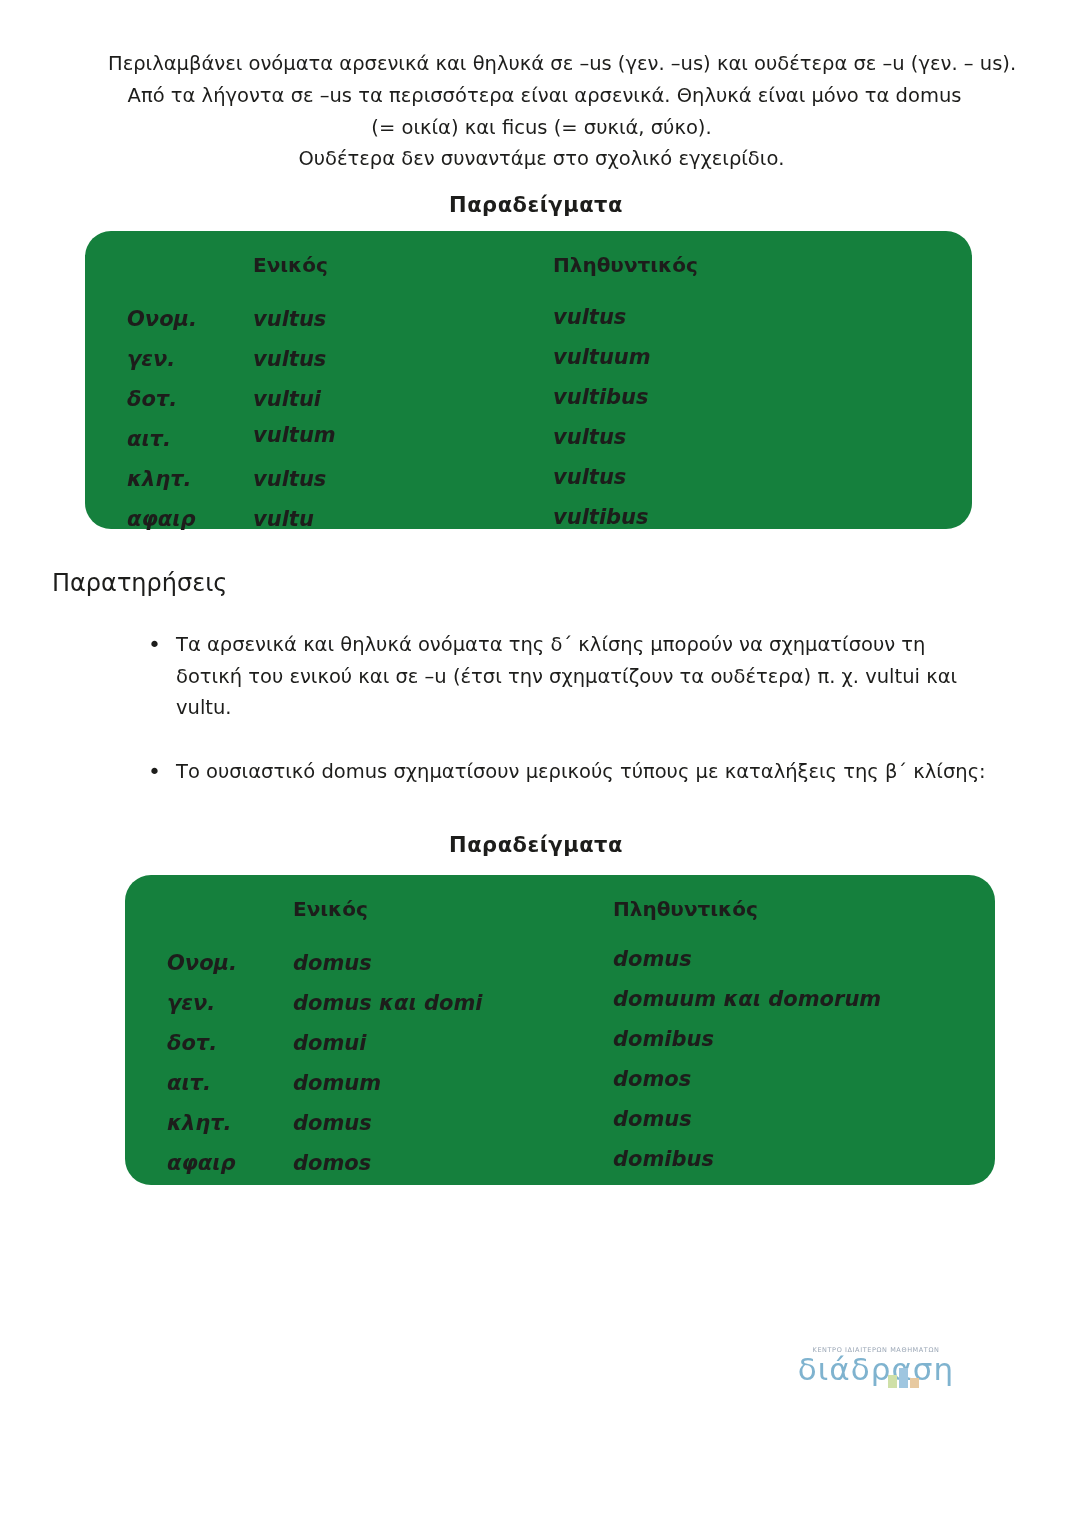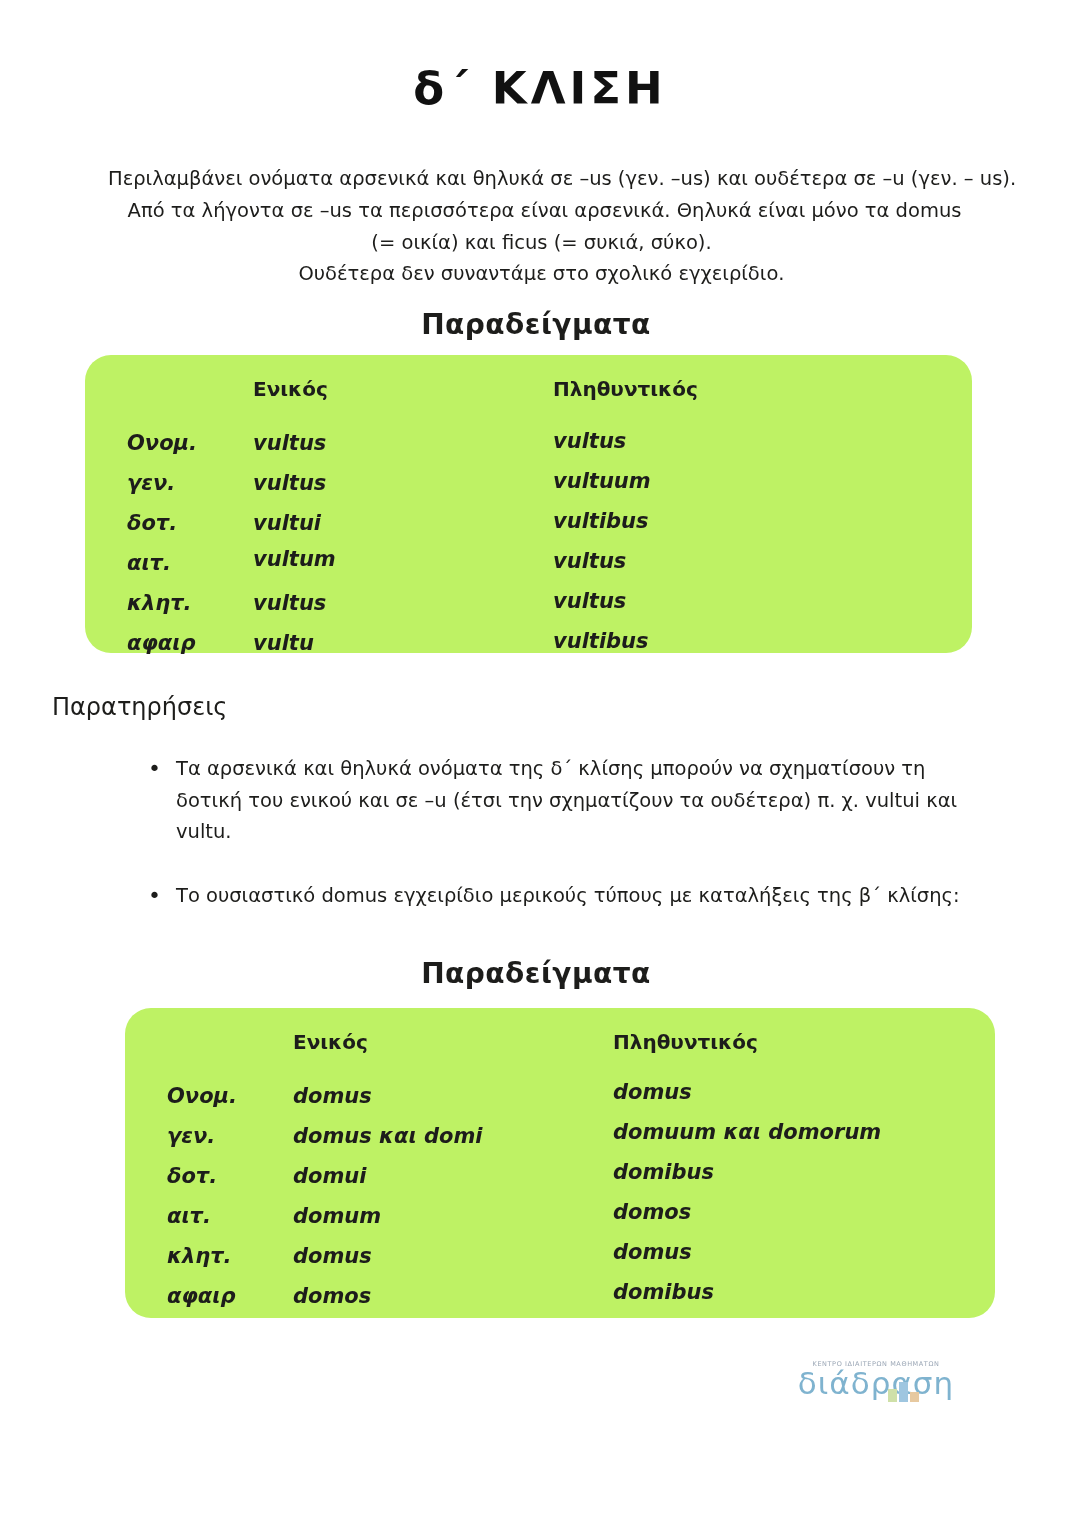--- a/index.html
+++ b/index.html
@@ -43,32 +43,32 @@
     color: #1d1d1b;
     font-family: "DejaVu Sans", sans-serif;
     text-align: center;
   }
   .intro div { white-space: nowrap; }
   .intro .ln2 { padding-left: 6px; }
 
   
   .examples-caption {
     text-align: center;
-    font-size: 28px;
+    font-size: 21px;
     font-weight: bold;
     margin: 18px 8px 0 0;
     letter-spacing: .5px;
   }
   .examples-caption.second {
     margin-top: 0;
   }
 
   
   .green-box {
-    background: #bef264;
+    background: #15803d;
     border-radius: 26px;
     position: relative;
   }
   .box1 {
     margin: 14px 108px 0 85px;
     height: 298px;
     border-radius: 26px;
   }
   .box2 {
     margin: 18px 85px 0 125px;
@@ -184,21 +184,20 @@
   }
   .logo-bars span:nth-child(1){ left: 92px; height: 13px; background:#cfe0a8;}
   .logo-bars span:nth-child(2){ left: 103px; height: 20px; background:#9fc6e0;}
   .logo-bars span:nth-child(3){ left: 114px; height: 10px; background:#e7c9a0;}
 </style>
 </head>
 <body>
 
 <div class="page">
 
-  <h1 class="title">δ΄ ΚΛΙΣΗ</h1>
 
   <div class="intro">
     <div class="ln1">Περιλαμβάνει ονόματα αρσενικά και θηλυκά σε –us (γεν. –us) και ουδέτερα σε –u (γεν. – us).</div>
     <div class="ln2">Από τα λήγοντα σε –us τα περισσότερα είναι αρσενικά. Θηλυκά είναι μόνο τα domus</div>
     <div class="ln3">(= οικία) και ficus (= συκιά, σύκο).</div>
     <div class="ln4">Ουδέτερα δεν συναντάμε στο σχολικό εγχειρίδιο.</div>
   </div>
 
   <div class="examples-caption">Παραδείγματα</div>
 
@@ -246,21 +245,21 @@
         <td class="pl shift-2">vultibus</td>
       </tr>
     </tbody>
       </table>
   </div>
 
   <div class="notes-title">Παρατηρήσεις</div>
 
   <ul class="notes">
     <li>Τα αρσενικά και θηλυκά ονόματα της δ΄ κλίσης μπορούν να σχηματίσουν τη δοτική του ενικού και σε –u (έτσι την σχηματίζουν τα ουδέτερα) π. χ. vultui και vultu.</li>
-    <li>Το ουσιαστικό domus εγχειρίδιο μερικούς τύπους με καταλήξεις της β΄ κλίσης:</li>
+    <li>Το ουσιαστικό domus σχηματίσουν μερικούς τύπους με καταλήξεις της β΄ κλίσης:</li>
   </ul>
 
   <div class="examples-caption second" style="margin-top:46px;">Παραδείγματα</div>
 
   <div class="green-box box2">
     <table class="tbl">
       <colgroup>
           <col class="c1">
           <col class="c2">
           <col class="c3">

